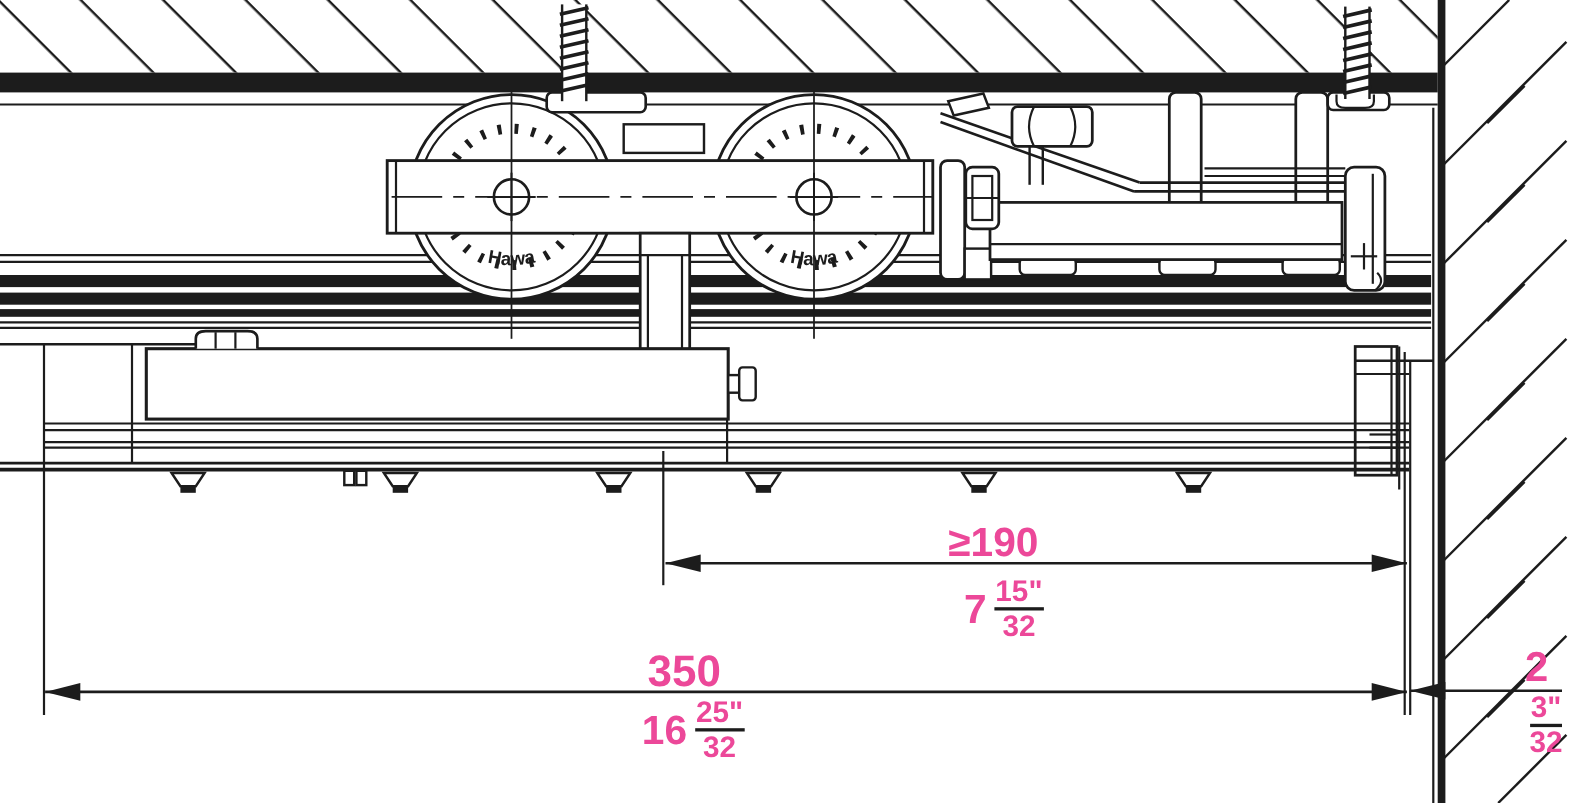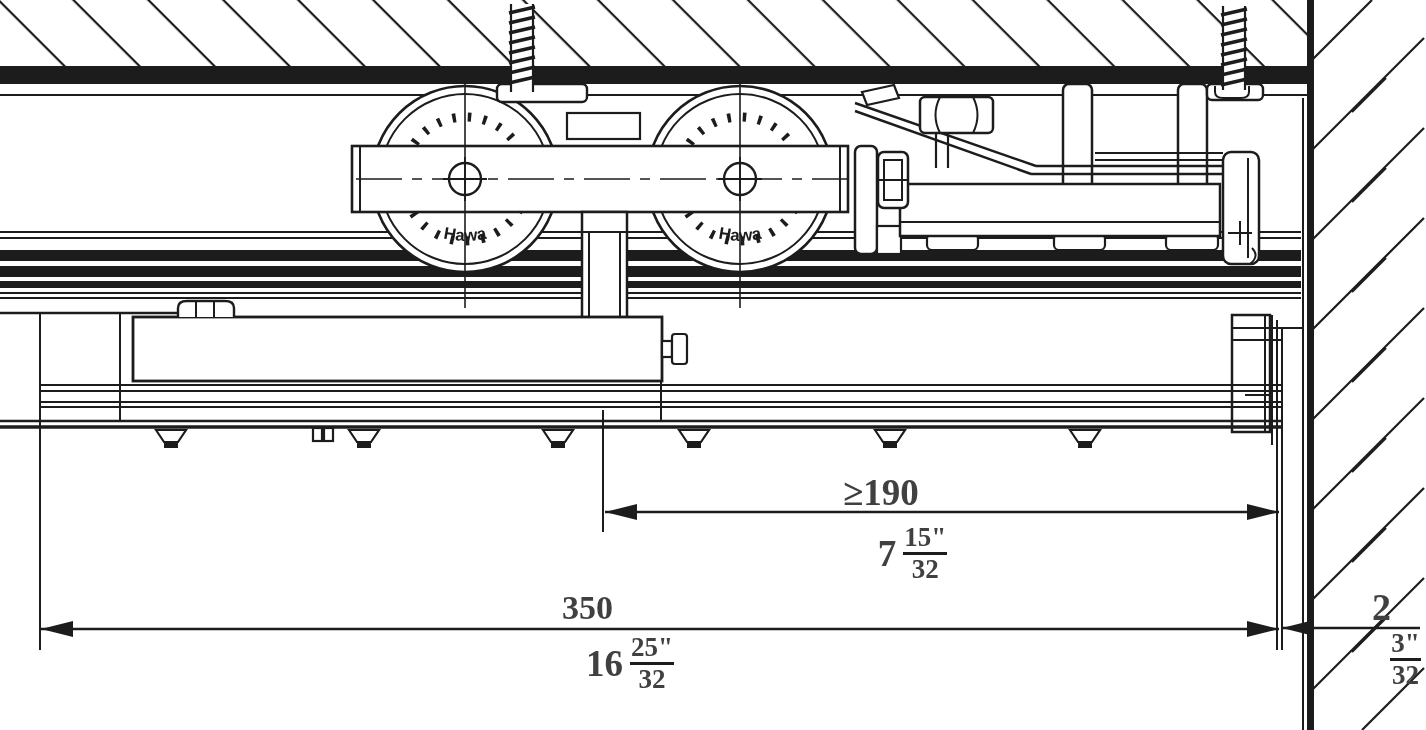--- a/index.html
+++ b/index.html
@@ -1,19 +1,19 @@
 <!DOCTYPE html>
 <html><head>
 <meta charset="utf-8">
 <style>
   html,body{margin:0;padding:0;background:#fff;}
   #stage{position:relative;width:1426px;height:730px;background:#ffffff;overflow:hidden;
          font-family:"Liberation Sans","DejaVu Sans",sans-serif;}
   #drawing{position:absolute;left:0;top:0;}
-  .dim-label{position:absolute;color:#404040;text-align:left;line-height:1;font-family:Liberation Serif, serif;}
+  .dim-label{position:absolute;color:#ec4899;text-align:center;line-height:1;}
   .dim-metric{font-weight:bold;font-size:37px;letter-spacing:0px;}
   .dim-inch{display:flex;align-items:center;justify-content:center;gap:7px;}
   .dim-whole{font-weight:bold;font-size:37px;}
   .frac{display:inline-flex;flex-direction:column;align-items:center;font-weight:bold;font-size:27px;line-height:1.0;}
   .frac .num{border-bottom:3px solid #1c1c1c;padding:0 1px 1px 1px;}
   .frac .den{padding-top:1px;}
 </style>
 </head>
 <body>
 
@@ -245,21 +245,21 @@
 
 <div class="dim-label dim-metric" style="left:843px;top:474px;width:120px;">≥190</div>
 <div class="dim-label dim-inch" style="left:850px;top:524px;width:125px;">
   <span class="dim-whole">7</span>
   <span class="frac">
     <span class="num">15"</span>
     <span class="den">32</span>
   </span>
 </div>
 
-<div class="dim-label dim-metric" style="left:562px;top:591px;width:120px;font-size:34px;">350</div>
+<div class="dim-label dim-metric" style="left:562px;top:591px;width:120px;font-size:40px;">350</div>
 <div class="dim-label dim-inch" style="left:565px;top:634px;width:130px;">
   <span class="dim-whole">16</span>
   <span class="frac">
     <span class="num">25"</span>
     <span class="den">32</span>
   </span>
 </div>
 
 <div class="dim-label dim-metric" style="left:1372px;top:588px;width:50px;font-size:38px;">2</div>
 <div class="dim-label dim-inch" style="left:1377px;top:630px;width:50px;">

